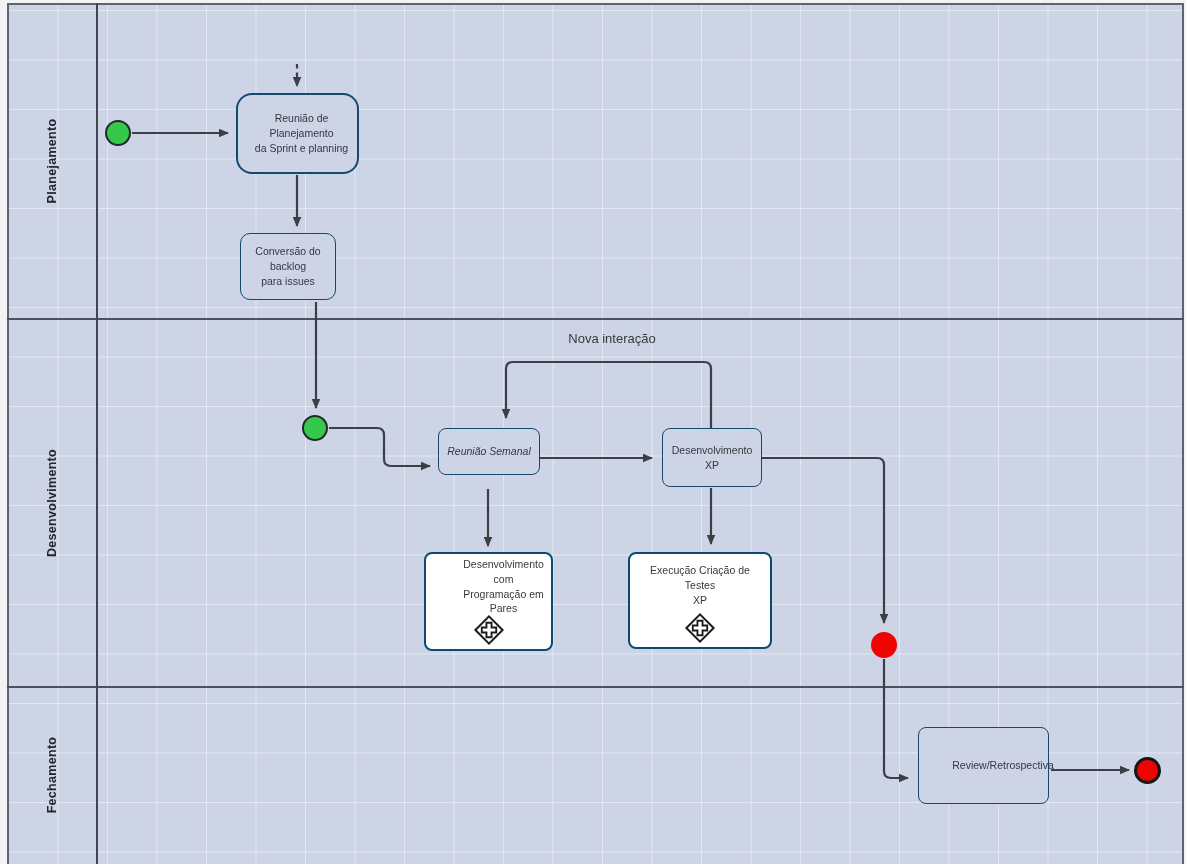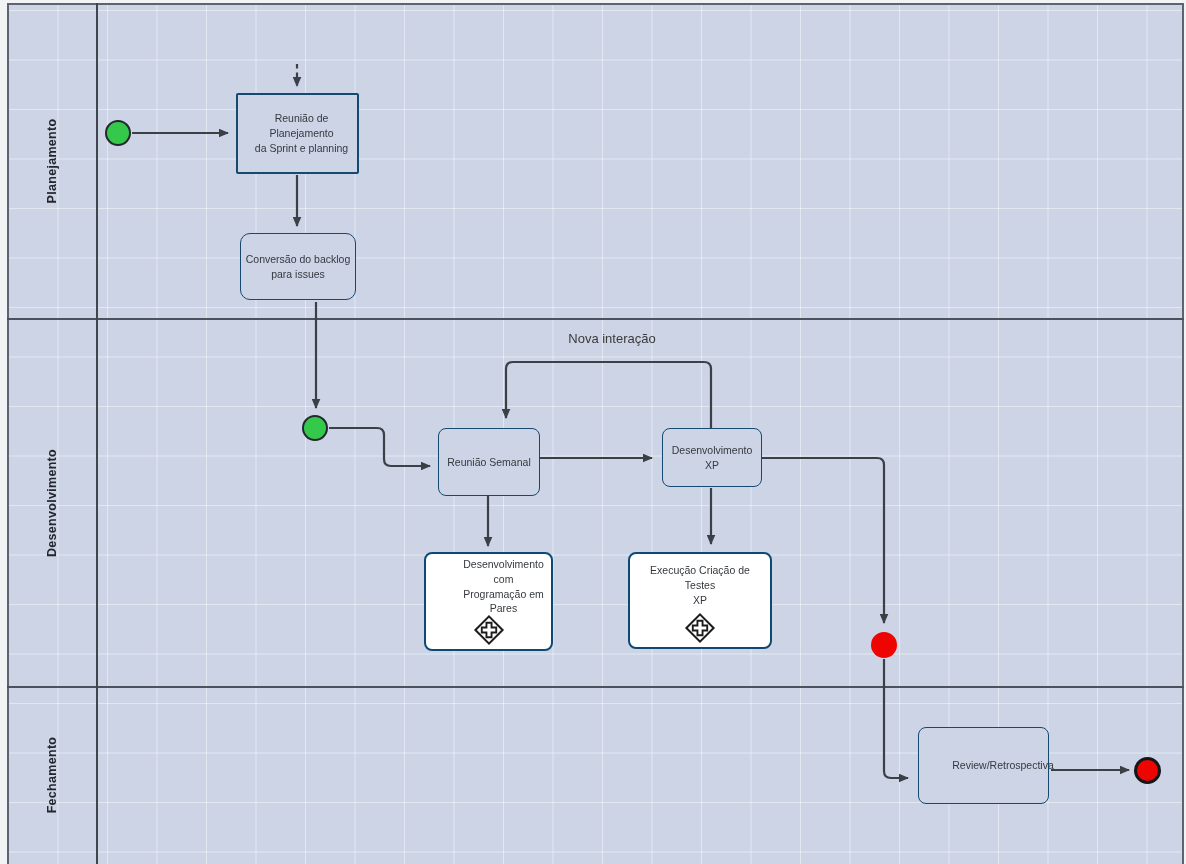--- a/index.html
+++ b/index.html
@@ -151,32 +151,32 @@
   </svg>
 
   <div class="edge-label" style="left:552px; top:331px; width:120px;">Nova interação</div>
 
   <div class="event start" style="left:105px; top:120px;"></div>
   <div class="event start" style="left:302px; top:415px;"></div>
   <div class="event intermediate" style="left:871px; top:632px;"></div>
   <div class="event end" style="left:1134px; top:757px;"></div>
 
 
-  <div class="node task-blue" style="left:236px; top:93px; width:123px; height:81px; border-width:2px; border-radius:2px;padding-left:8px;">
+  <div class="node task-blue" style="left:236px; top:93px; width:123px; height:81px; border-width:2px; border-radius:16px;padding-left:8px;">
     <span class="label">Reunião de
 Planejamento
 da Sprint e planning</span>
   </div>
 
-  <div class="node task-blue" style="left:240px; top:233px; width:116px; height:67px; border-radius:10px;">
+  <div class="node task-blue" style="left:240px; top:233px; width:96px; height:67px; border-radius:10px;">
     <span class="label">Conversão do backlog
 para issues</span>
   </div>
 
-  <div class="node task-blue" style="left:438px; top:428px; width:102px; height:68px;">
+  <div class="node task-blue" style="left:438px; top:428px; width:102px; height:47px;font-style:italic;">
     <span class="label">Reunião Semanal</span>
   </div>
 
   <div class="node task-blue" style="left:662px; top:428px; width:100px; height:59px;">
     <span class="label">Desenvolvimento
 XP</span>
   </div>
 
   <div class="node task-white has-marker" style="left:424px; top:552px; width:129px; height:99px;padding-left:30px;">
     <span class="label">Desenvolvimento com

